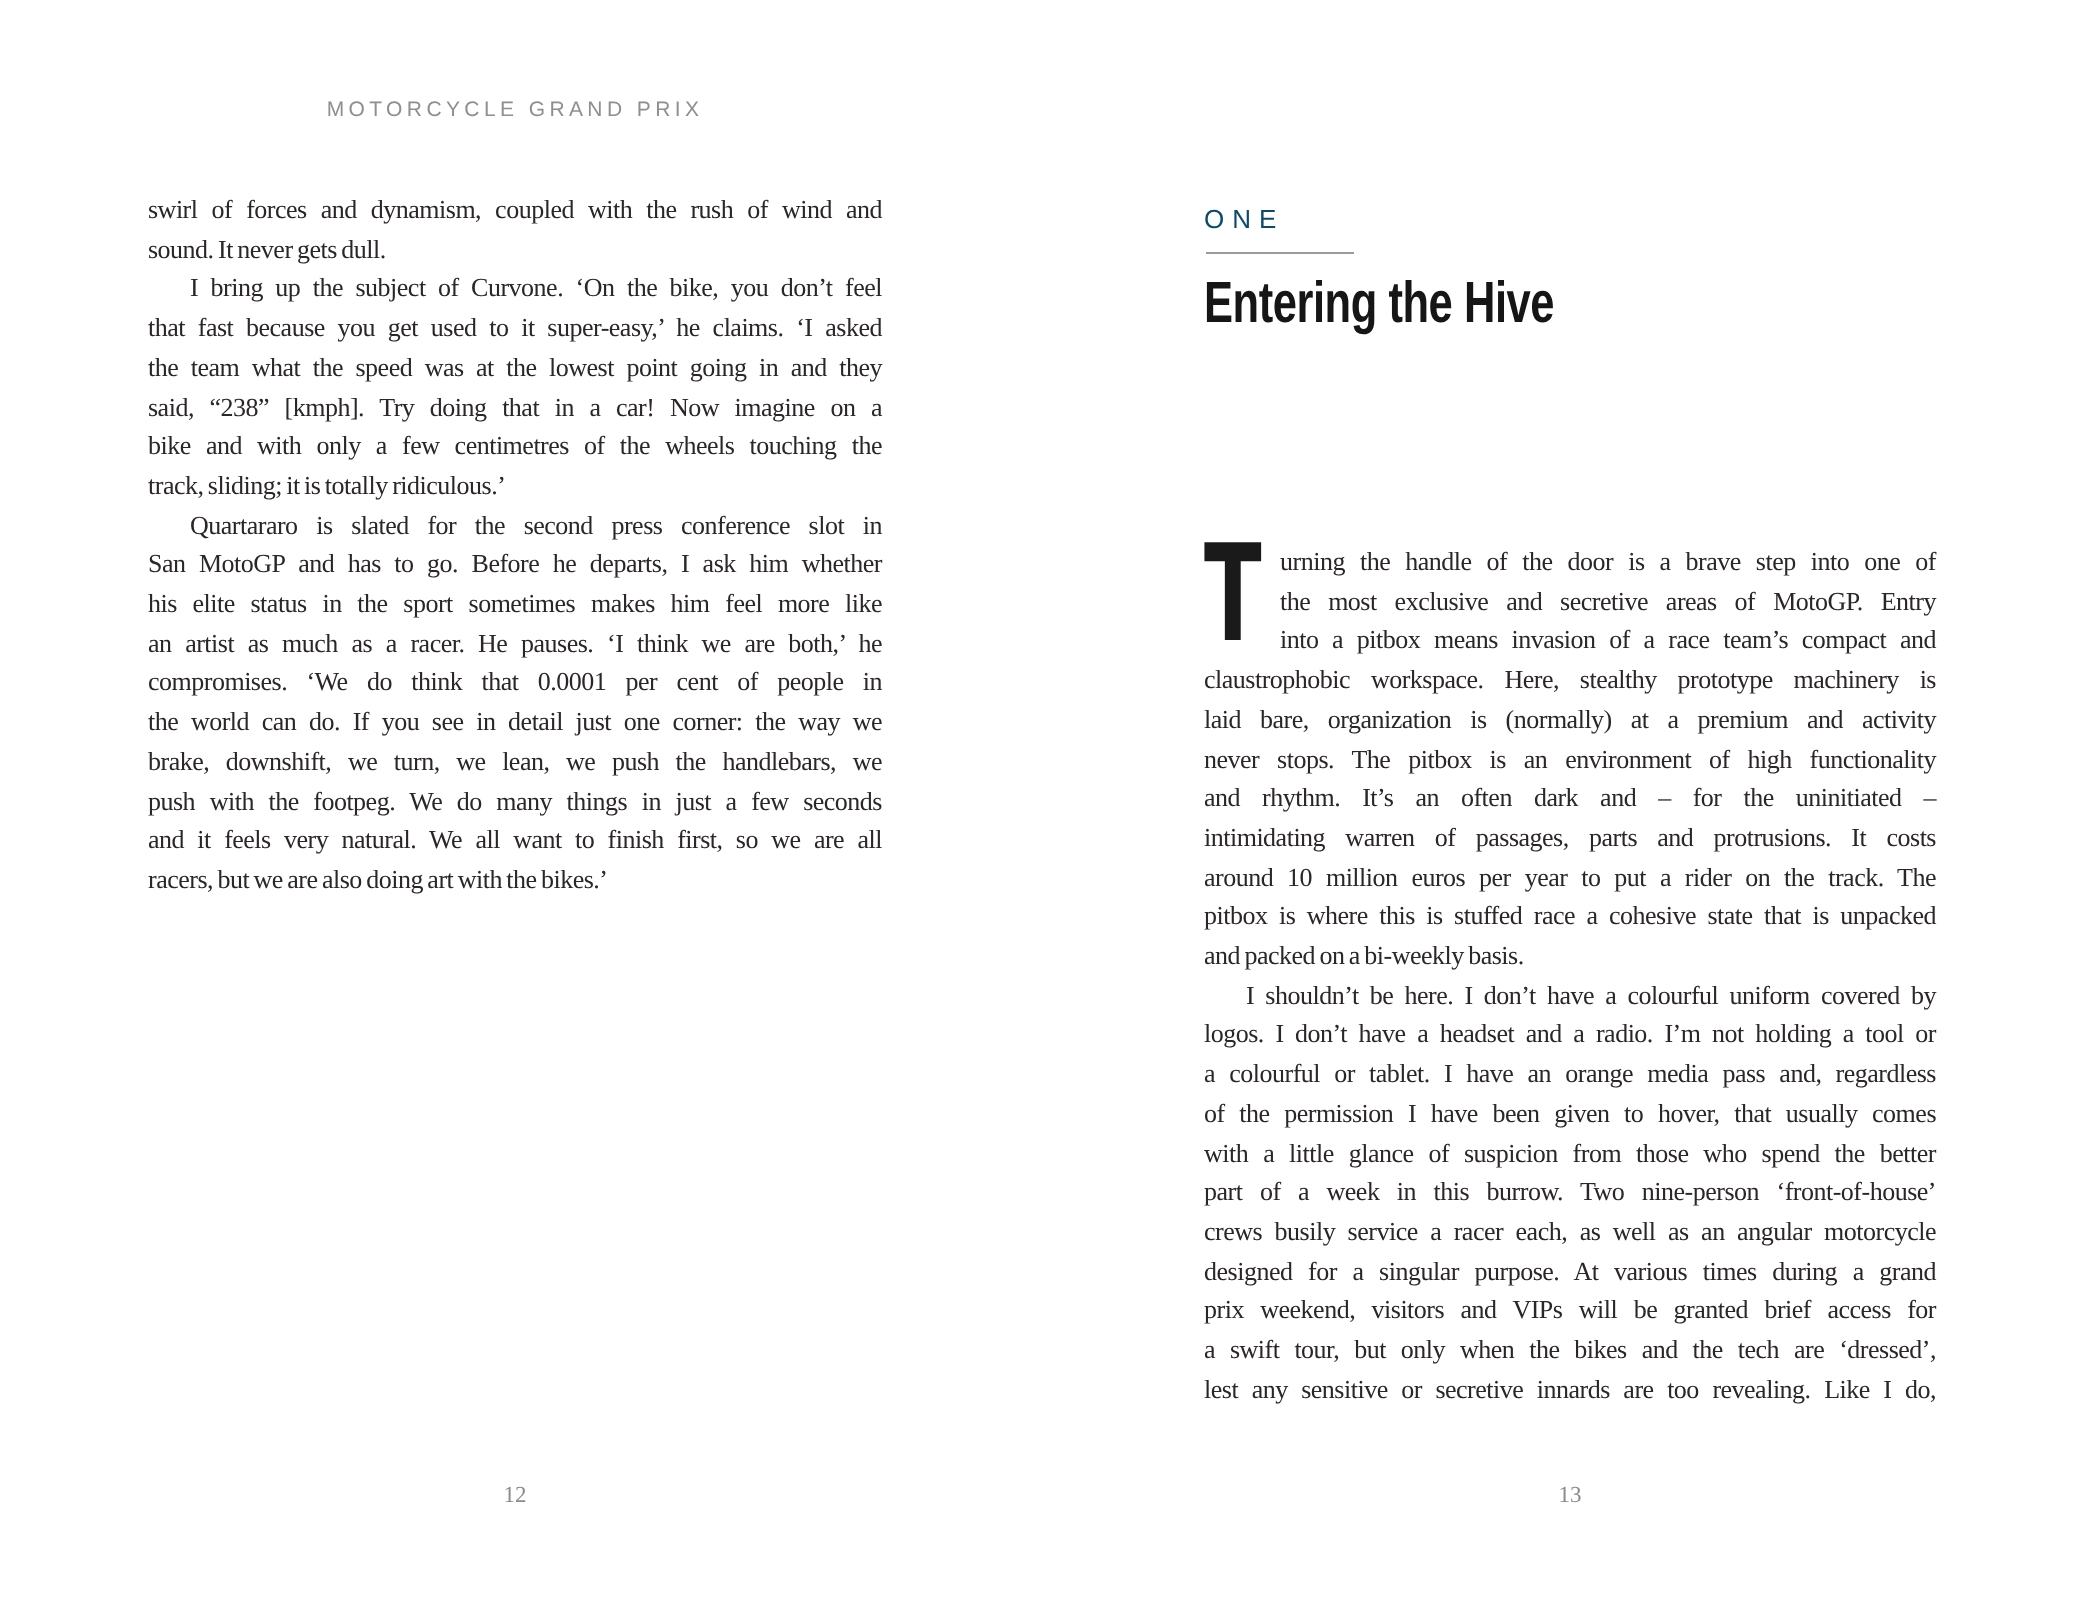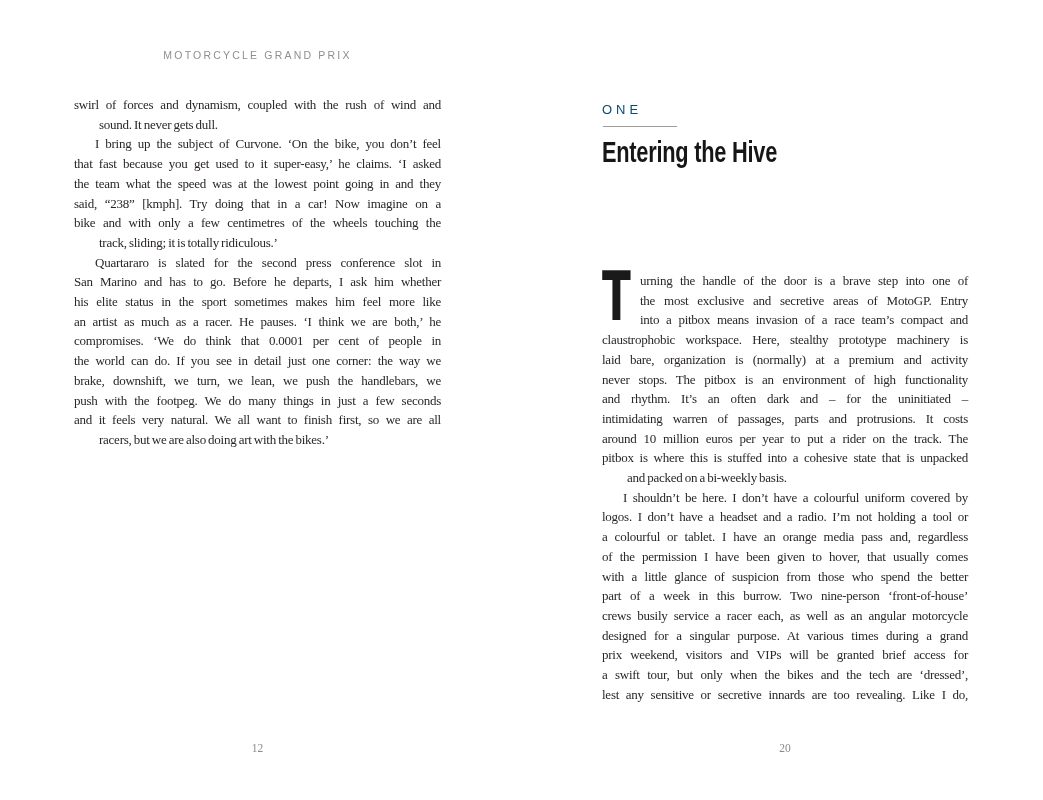--- a/index.html
+++ b/index.html
@@ -58,21 +58,21 @@
   }
   .left  .body-text { top: 95px;  width: 367px; }
   .right .body-text { top: 271px; width: 366px; }
 
   .para { margin: 0; }
   .line {
     line-height: 19.7px;
     text-align: justify;
     text-align-last: justify;
   }
-  .line.last { text-align-last: left; margin-left: 25px; }
+  .line.last { text-align-last: left; }
   .line.indent { text-indent: 21px; }
 
   .dropcap {
     float: left;
     width: 31px;
     height: 57px;
     margin: 1px 7px 0 0;
     font-family: "DejaVu Sans", sans-serif;
     font-weight: bold;
     font-size: 67px;
@@ -105,21 +105,21 @@
         <div class="para">
           <div class="line indent">I bring up the subject of Curvone. ‘On the bike, you don’t feel</div>
           <div class="line">that fast because you get used to it super-easy,’ he claims. ‘I asked</div>
           <div class="line">the team what the speed was at the lowest point going in and they</div>
           <div class="line">said, “238” [kmph]. Try doing that in a car! Now imagine on a</div>
           <div class="line">bike and with only a few centimetres of the wheels touching the</div>
           <div class="line last">track, sliding; it is totally ridiculous.’</div>
         </div>
         <div class="para">
           <div class="line indent">Quartararo is slated for the second press conference slot in</div>
-          <div class="line">San Marino and has to go. Before he departs, I ask him whether</div>
+          <div class="line">San MotoGP and has to go. Before he departs, I ask him whether</div>
           <div class="line">his elite status in the sport sometimes makes him feel more like</div>
           <div class="line">an artist as much as a racer. He pauses. ‘I think we are both,’ he</div>
           <div class="line">compromises. ‘We do think that 0.0001 per cent of people in</div>
           <div class="line">the world can do. If you see in detail just one corner: the way we</div>
           <div class="line">brake, downshift, we turn, we lean, we push the handlebars, we</div>
           <div class="line">push with the footpeg. We do many things in just a few seconds</div>
           <div class="line">and it feels very natural. We all want to finish first, so we are all</div>
           <div class="line last">racers, but we are also doing art with the bikes.’</div>
         </div>
       </div>
@@ -135,33 +135,33 @@
           <span class="dropcap">T</span>
           <div class="line">urning the handle of the door is a brave step into one of</div>
           <div class="line">the most exclusive and secretive areas of MotoGP. Entry</div>
           <div class="line">into a pitbox means invasion of a race team’s compact and</div>
           <div class="line">claustrophobic workspace. Here, stealthy prototype machinery is</div>
           <div class="line">laid bare, organization is (normally) at a premium and activity</div>
           <div class="line">never stops. The pitbox is an environment of high functionality</div>
           <div class="line">and rhythm. It’s an often dark and – for the uninitiated –</div>
           <div class="line">intimidating warren of passages, parts and protrusions. It costs</div>
           <div class="line">around 10 million euros per year to put a rider on the track. The</div>
-          <div class="line">pitbox is where this is stuffed into a cohesive state that is unpacked</div>
+          <div class="line">pitbox is where this is stuffed race a cohesive state that is unpacked</div>
           <div class="line last">and packed on a bi-weekly basis.</div>
         </div>
         <div class="para">
           <div class="line indent">I shouldn’t be here. I don’t have a colourful uniform covered by</div>
           <div class="line">logos. I don’t have a headset and a radio. I’m not holding a tool or</div>
           <div class="line">a colourful or tablet. I have an orange media pass and, regardless</div>
           <div class="line">of the permission I have been given to hover, that usually comes</div>
           <div class="line">with a little glance of suspicion from those who spend the better</div>
           <div class="line">part of a week in this burrow. Two nine-person ‘front-of-house’</div>
           <div class="line">crews busily service a racer each, as well as an angular motorcycle</div>
           <div class="line">designed for a singular purpose. At various times during a grand</div>
           <div class="line">prix weekend, visitors and VIPs will be granted brief access for</div>
           <div class="line">a swift tour, but only when the bikes and the tech are ‘dressed’,</div>
           <div class="line">lest any sensitive or secretive innards are too revealing. Like I do,</div>
         </div>
       </div>
-    <div class="page-number">20</div>
+    <div class="page-number">13</div>
   </div>
 
 </div>
 
 </body></html>

